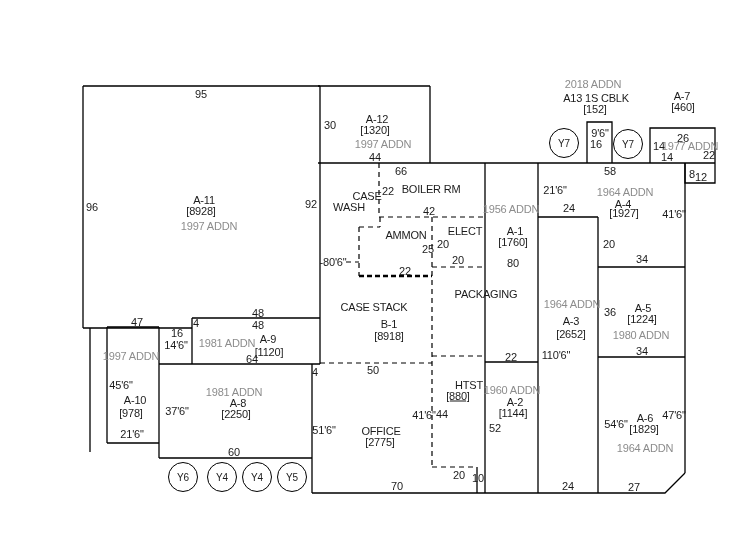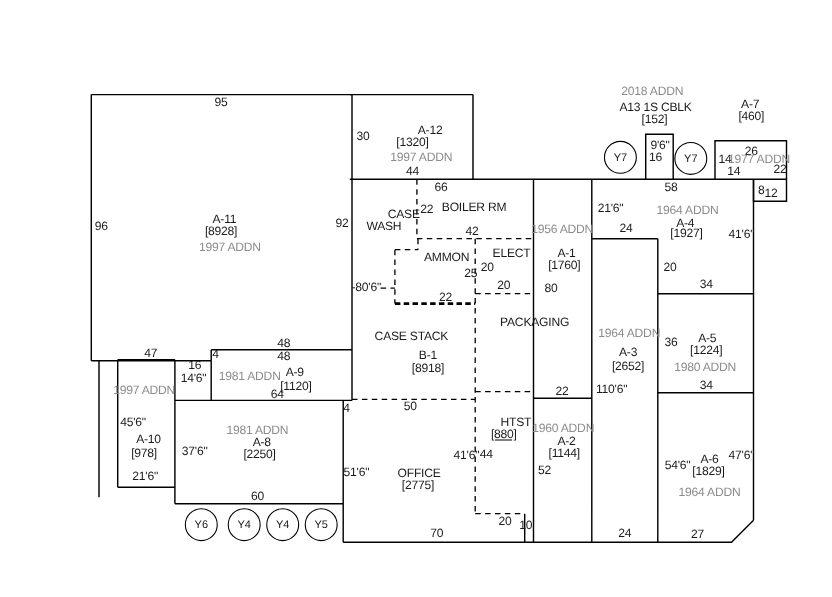--- a/index.html
+++ b/index.html
@@ -70,21 +70,21 @@
   <div>
       <span class="lbl" style="left: 201px; top: 94px;">95</span>
       <span class="lbl" style="left: 92px; top: 207px;">96</span>
       <span class="lbl" style="left: 311px; top: 204px;">92</span>
       <span class="lbl" style="left: 204px; top: 200px;">A-11</span>
       <span class="lbl" style="left: 201px; top: 211px;">[8928]</span>
       <span class="lbl gray" style="left: 209px; top: 226px;">1997 ADDN</span>
       <span class="lbl" style="left: 137px; top: 322px;">47</span>
       <span class="lbl" style="left: 196px; top: 323px;">4</span>
       <span class="lbl" style="left: 330px; top: 125px;">30</span>
-      <span class="lbl" style="left: 391px; top: 119px;">A-12</span>
+      <span class="lbl" style="left: 377px; top: 119px;">A-12</span>
       <span class="lbl" style="left: 375px; top: 130px;">[1320]</span>
       <span class="lbl gray" style="left: 383px; top: 144px;">1997 ADDN</span>
       <span class="lbl" style="left: 375px; top: 157px;">44</span>
       <span class="lbl" style="left: 367px; top: 196px;">CASE</span>
       <span class="lbl" style="left: 349px; top: 207px;">WASH</span>
       <span class="lbl" style="left: 401px; top: 171px;">66</span>
       <span class="lbl" style="left: 388px; top: 191px;">22</span>
       <span class="lbl" style="left: 431px; top: 189px;">BOILER RM</span>
       <span class="lbl" style="left: 429px; top: 211px;">42</span>
       <span class="lbl" style="left: 406px; top: 235px;">AMMON</span>
@@ -94,21 +94,21 @@
       <span class="lbl" style="left: 458px; top: 260px;">20</span>
       <span class="lbl" style="left: 333px; top: 262px;">-80'6"</span>
       <span class="lbl" style="left: 405px; top: 271px;">22</span>
       <span class="lbl" style="left: 374px; top: 307px;">CASE STACK</span>
       <span class="lbl" style="left: 389px; top: 324px;">B-1</span>
       <span class="lbl" style="left: 389px; top: 336px;">[8918]</span>
       <span class="lbl" style="left: 486px; top: 294px;">PACKAGING</span>
       <span class="lbl gray" style="left: 511px; top: 209px;">1956 ADDN</span>
       <span class="lbl" style="left: 515px; top: 231px;">A-1</span>
       <span class="lbl" style="left: 513px; top: 242px;">[1760]</span>
-      <span class="lbl" style="left: 481px; top: 263px; padding-left: 40px;">80</span>
+      <span class="lbl" style="left: 493px; top: 263px; padding-left: 40px;">80</span>
       <span class="lbl" style="left: 511px; top: 357px;">22</span>
       <span class="lbl" style="left: 555px; top: 190px;">21'6"</span>
       <span class="lbl" style="left: 569px; top: 208px;">24</span>
       <span class="lbl gray" style="left: 625px; top: 192px;">1964 ADDN</span>
       <span class="lbl" style="left: 623px; top: 204px;">A-4</span>
       <span class="lbl" style="left: 624px; top: 213px;">[1927]</span>
       <span class="lbl" style="left: 610px; top: 171px;">58</span>
       <span class="lbl" style="left: 609px; top: 244px;">20</span>
       <span class="lbl" style="left: 642px; top: 259px;">34</span>
       <span class="lbl" style="left: 674px; top: 214px;">41'6"</span>

